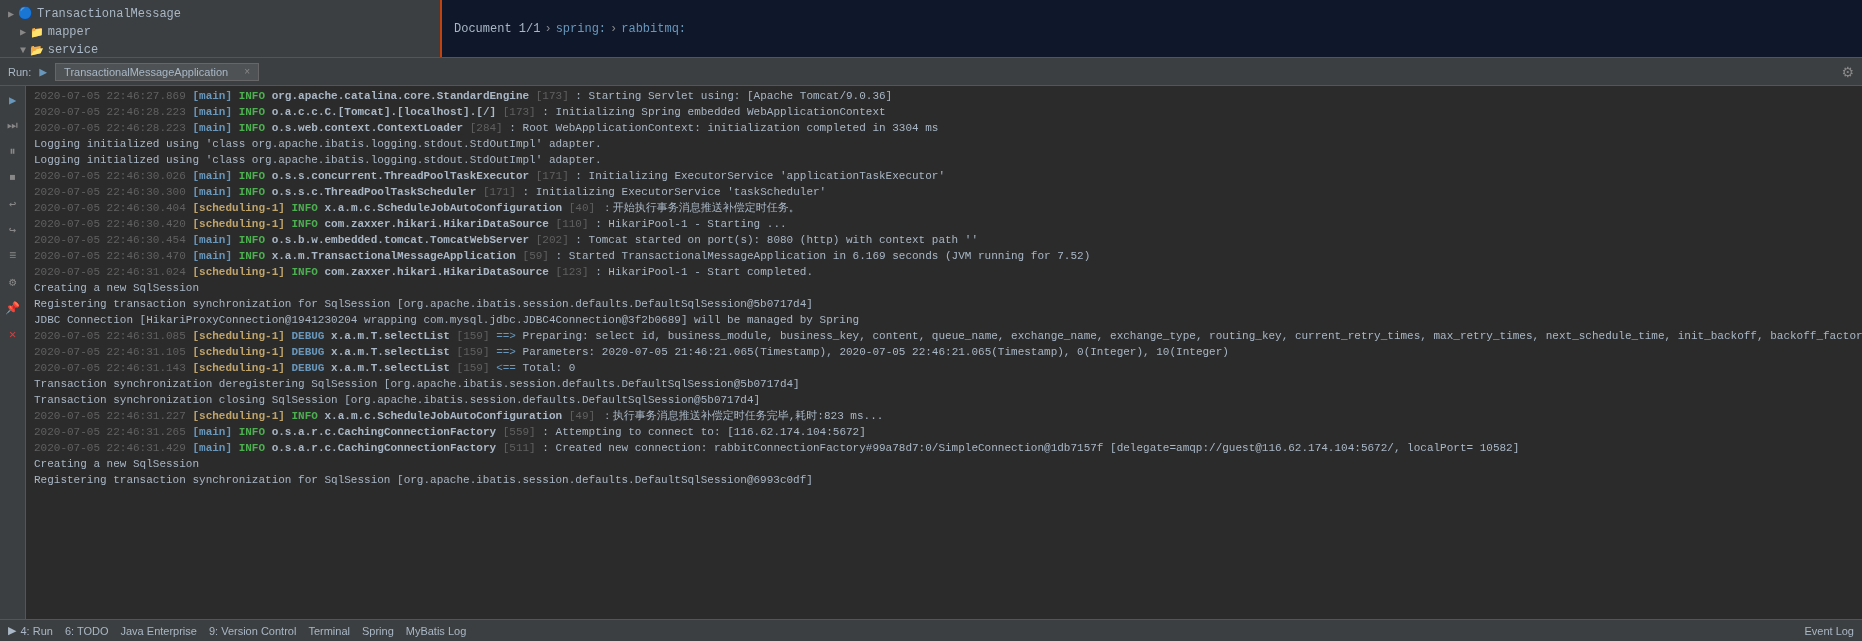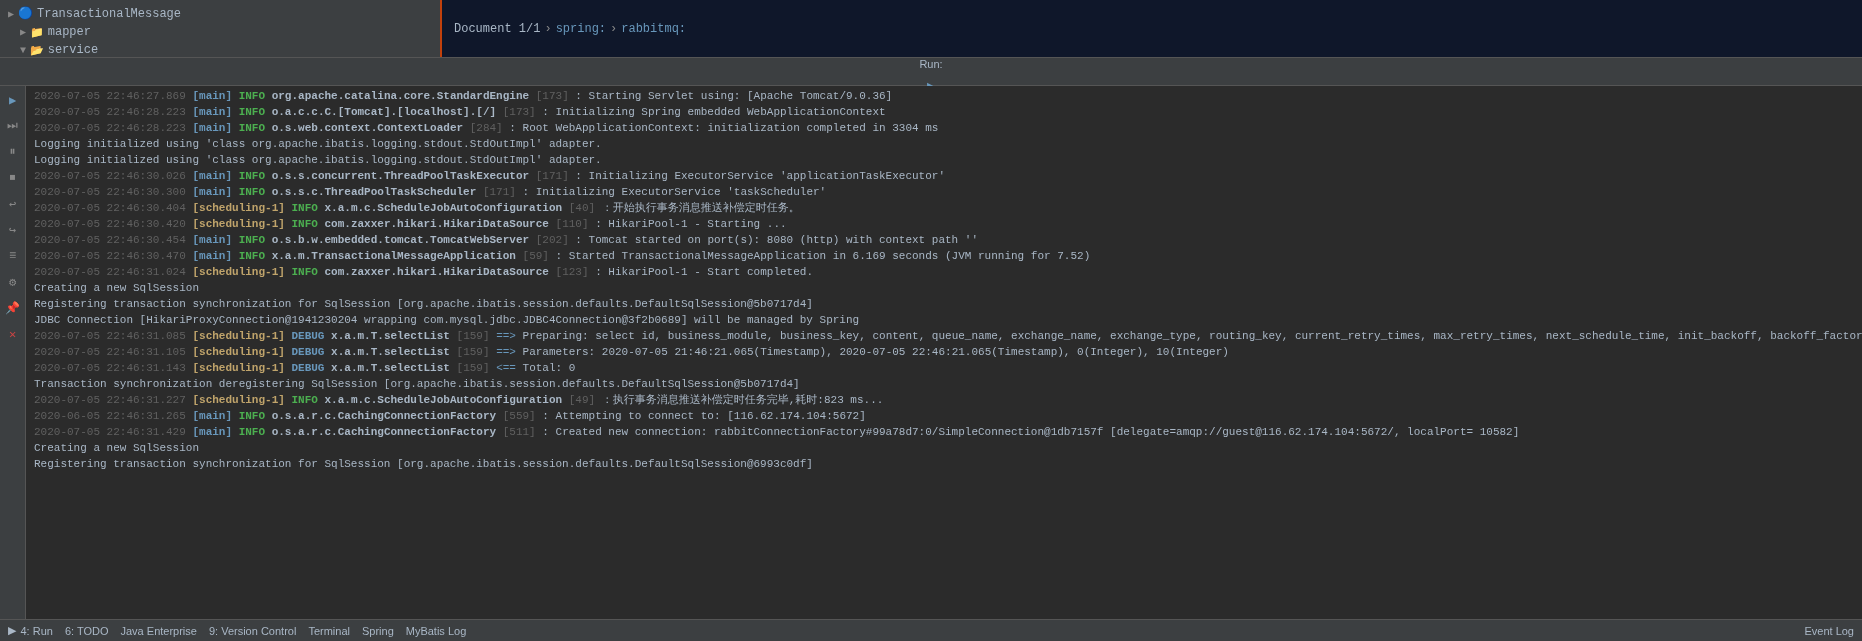--- a/index.html
+++ b/index.html
@@ -58,21 +58,20 @@
 
     
     .run-tab-bar {
       display: flex;
       align-items: center;
       background: #3c3f41;
       border-bottom: 1px solid #555;
       height: 28px;
       padding: 0 8px;
       gap: 8px;
-      flex-direction: column;
     }
     .run-label {
       color: #a9b7c6;
       font-size: 11px;
       font-family: sans-serif;
     }
     .run-tab {
       display: flex;
       align-items: center;
       background: #4e5254;
@@ -247,22 +246,23 @@
       <div class="log-line"><span class="ts">2020-07-05 22:46:30.454 </span><span class="bracket-main">[main]</span> <span class="level-info">INFO</span> <span class="class-name">o.s.b.w.embedded.tomcat.TomcatWebServer</span> <span class="line-num">[202]</span> <span class="msg-text">: Tomcat started on port(s): 8080 (http) with context path ''</span></div>
       <div class="log-line"><span class="ts">2020-07-05 22:46:30.470 </span><span class="bracket-main">[main]</span> <span class="level-info">INFO</span> <span class="class-name">x.a.m.TransactionalMessageApplication</span> <span class="line-num">[59]</span> <span class="msg-text">: Started TransactionalMessageApplication in 6.169 seconds (JVM running for 7.52)</span></div>
       <div class="log-line"><span class="ts">2020-07-05 22:46:31.024 </span><span class="bracket-sched">[scheduling-1]</span> <span class="level-info">INFO</span> <span class="class-name">com.zaxxer.hikari.HikariDataSource</span> <span class="line-num">[123]</span> <span class="msg-text">: HikariPool-1 - Start completed.</span></div>
       <div class="log-line"><span class="plain">Creating a new SqlSession</span></div>
       <div class="log-line"><span class="plain">Registering transaction synchronization for SqlSession [org.apache.ibatis.session.defaults.DefaultSqlSession@5b0717d4]</span></div>
       <div class="log-line"><span class="plain">JDBC Connection [HikariProxyConnection@1941230204 wrapping com.mysql.jdbc.JDBC4Connection@3f2b0689] will be managed by Spring</span></div>
       <div class="log-line"><span class="ts">2020-07-05 22:46:31.085 </span><span class="bracket-sched">[scheduling-1]</span> <span class="level-debug">DEBUG</span> <span class="class-name">x.a.m.T.selectList</span> <span class="line-num">[159]</span> <span class="msg-blue">==&gt;</span><span class="msg-text">  Preparing: select id, business_module, business_key, content, queue_name, exchange_name, exchange_type, routing_key, current_retry_times, max_retry_times, next_schedule_time, init_backoff, backoff_factor, status, create_time, update_time from transactional_message where next_schedule_time &lt;= ? AND next_schedule_time &lt;= ? AND status = ? AND current_retry_times &lt; max_retry_times LIMIT ?</span></div>
       <div class="log-line"><span class="ts">2020-07-05 22:46:31.105 </span><span class="bracket-sched">[scheduling-1]</span> <span class="level-debug">DEBUG</span> <span class="class-name">x.a.m.T.selectList</span> <span class="line-num">[159]</span> <span class="msg-blue">==&gt;</span><span class="msg-text"> Parameters: 2020-07-05 21:46:21.065(Timestamp), 2020-07-05 22:46:21.065(Timestamp), 0(Integer), 10(Integer)</span></div>
       <div class="log-line"><span class="ts">2020-07-05 22:46:31.143 </span><span class="bracket-sched">[scheduling-1]</span> <span class="level-debug">DEBUG</span> <span class="class-name">x.a.m.T.selectList</span> <span class="line-num">[159]</span> <span class="msg-blue">&lt;==</span><span class="msg-text">      Total: 0</span></div>
       <div class="log-line"><span class="plain">Transaction synchronization deregistering SqlSession [org.apache.ibatis.session.defaults.DefaultSqlSession@5b0717d4]</span></div>
+      <div class="log-line"><span class="plain">Transaction synchronization closing SqlSession [org.apache.ibatis.session.defaults.DefaultSqlSession@5b0717d4]</span></div>
       <div class="log-line"><span class="ts">2020-07-05 22:46:31.227 </span><span class="bracket-sched">[scheduling-1]</span> <span class="level-info">INFO</span> <span class="class-name">x.a.m.c.ScheduleJobAutoConfiguration</span> <span class="line-num">[49]</span> <span class="msg-text">：执行事务消息推送补偿定时任务完毕,耗时:823 ms...</span></div>
-      <div class="log-line"><span class="ts">2020-06-05 22:46:31.265 </span><span class="bracket-main">[main]</span> <span class="level-info">INFO</span> <span class="class-name">o.s.a.r.c.CachingConnectionFactory</span> <span class="line-num">[559]</span> <span class="msg-text">: Attempting to connect to: [116.62.174.104:5672]</span></div>
+      <div class="log-line"><span class="ts">2020-07-05 22:46:31.265 </span><span class="bracket-main">[main]</span> <span class="level-info">INFO</span> <span class="class-name">o.s.a.r.c.CachingConnectionFactory</span> <span class="line-num">[559]</span> <span class="msg-text">: Attempting to connect to: [116.62.174.104:5672]</span></div>
       <div class="log-line"><span class="ts">2020-07-05 22:46:31.429 </span><span class="bracket-main">[main]</span> <span class="level-info">INFO</span> <span class="class-name">o.s.a.r.c.CachingConnectionFactory</span> <span class="line-num">[511]</span> <span class="msg-text">: Created new connection: rabbitConnectionFactory#99a78d7:0/SimpleConnection@1db7157f [delegate=amqp://guest@116.62.174.104:5672/, localPort= 10582]</span></div>
       <div class="log-line"><span class="plain">Creating a new SqlSession</span></div>
       <div class="log-line"><span class="plain">Registering transaction synchronization for SqlSession [org.apache.ibatis.session.defaults.DefaultSqlSession@6993c0df]</span></div>
     </div>
 </div>
 
 <div class="status-bar">
   <div class="status-item">
     <span>▶</span>
     <span>4: Run</span>

